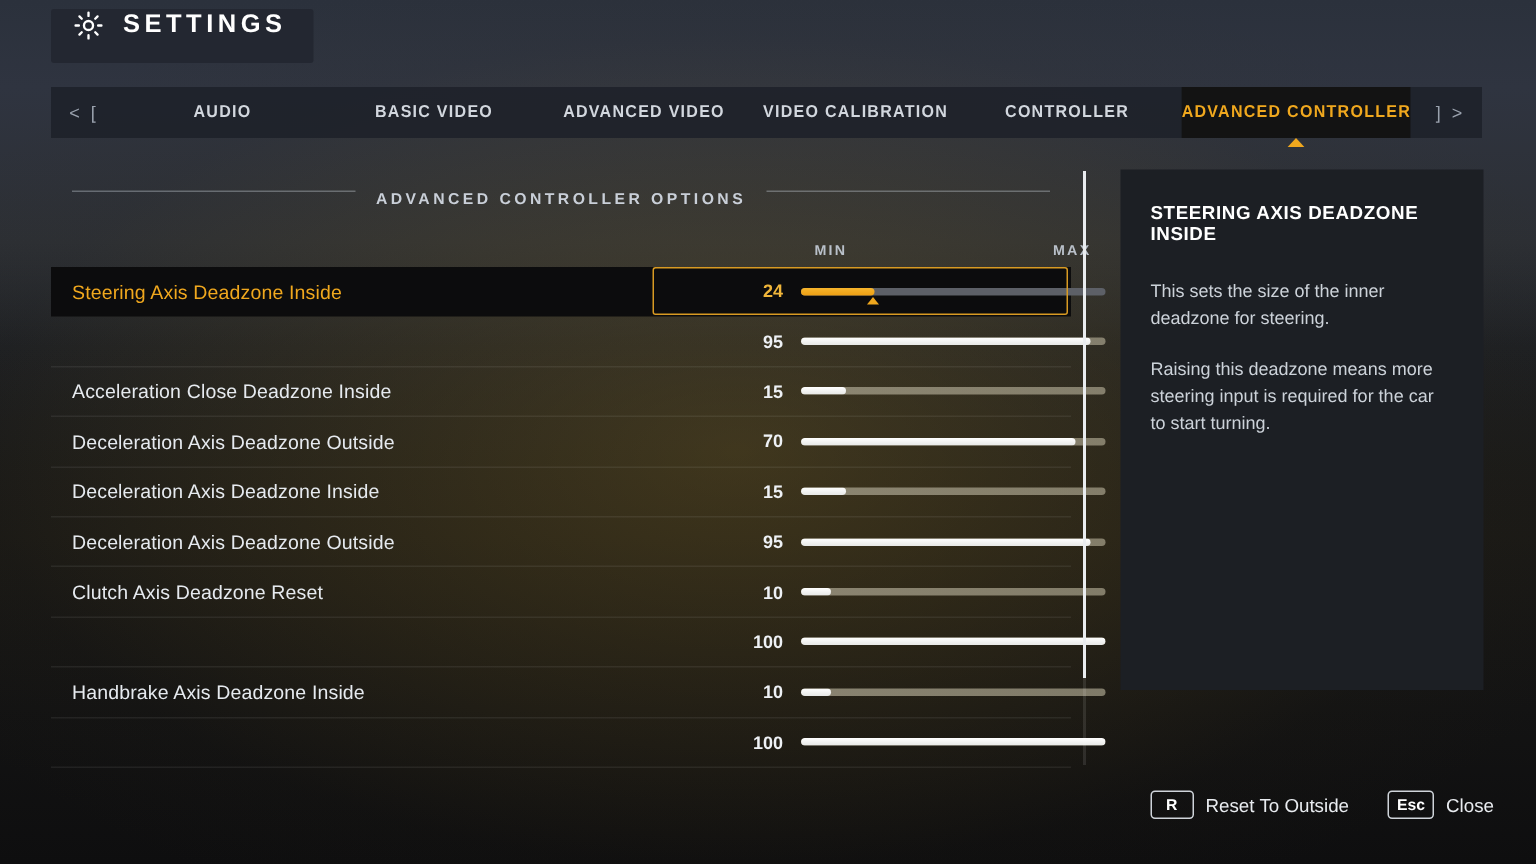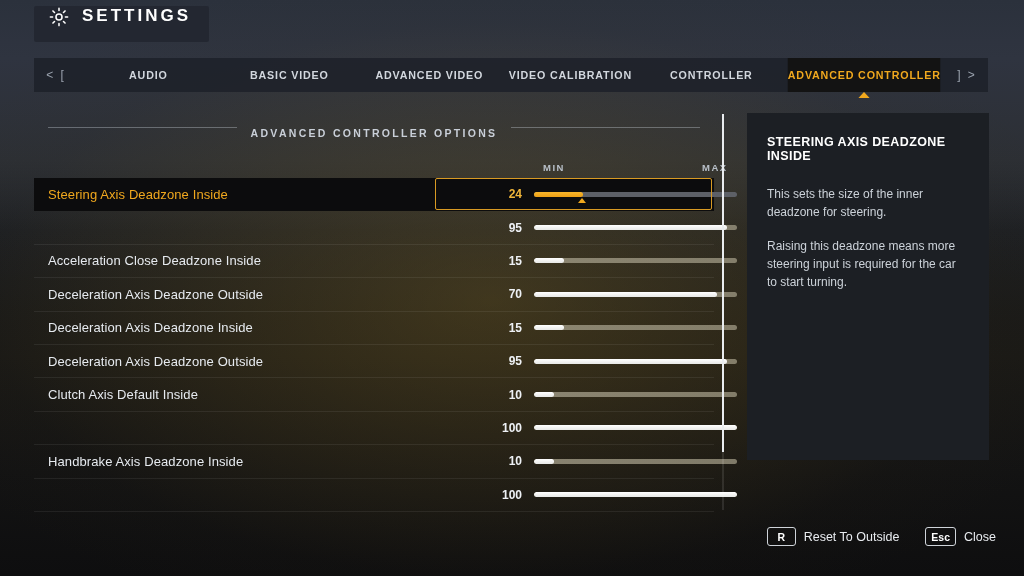--- a/index.html
+++ b/index.html
@@ -250,21 +250,21 @@
         </div>
       </div>
       <div class="row">
         <span class="label">Deceleration Axis Deadzone Outside</span>
         <span class="value">95</span>
         <div class="track">
           <div class="fill" style="width: 95%;"></div>
         </div>
       </div>
       <div class="row">
-        <span class="label">Clutch Axis Default Inside</span>
+        <span class="label">Clutch Axis Deadzone Reset</span>
         <span class="value">10</span>
         <div class="track">
           <div class="fill" style="width: 10%;"></div>
         </div>
       </div>
       <div class="row">
         <span class="value">100</span>
         <div class="track">
           <div class="fill" style="width: 100%;"></div>
         </div>

